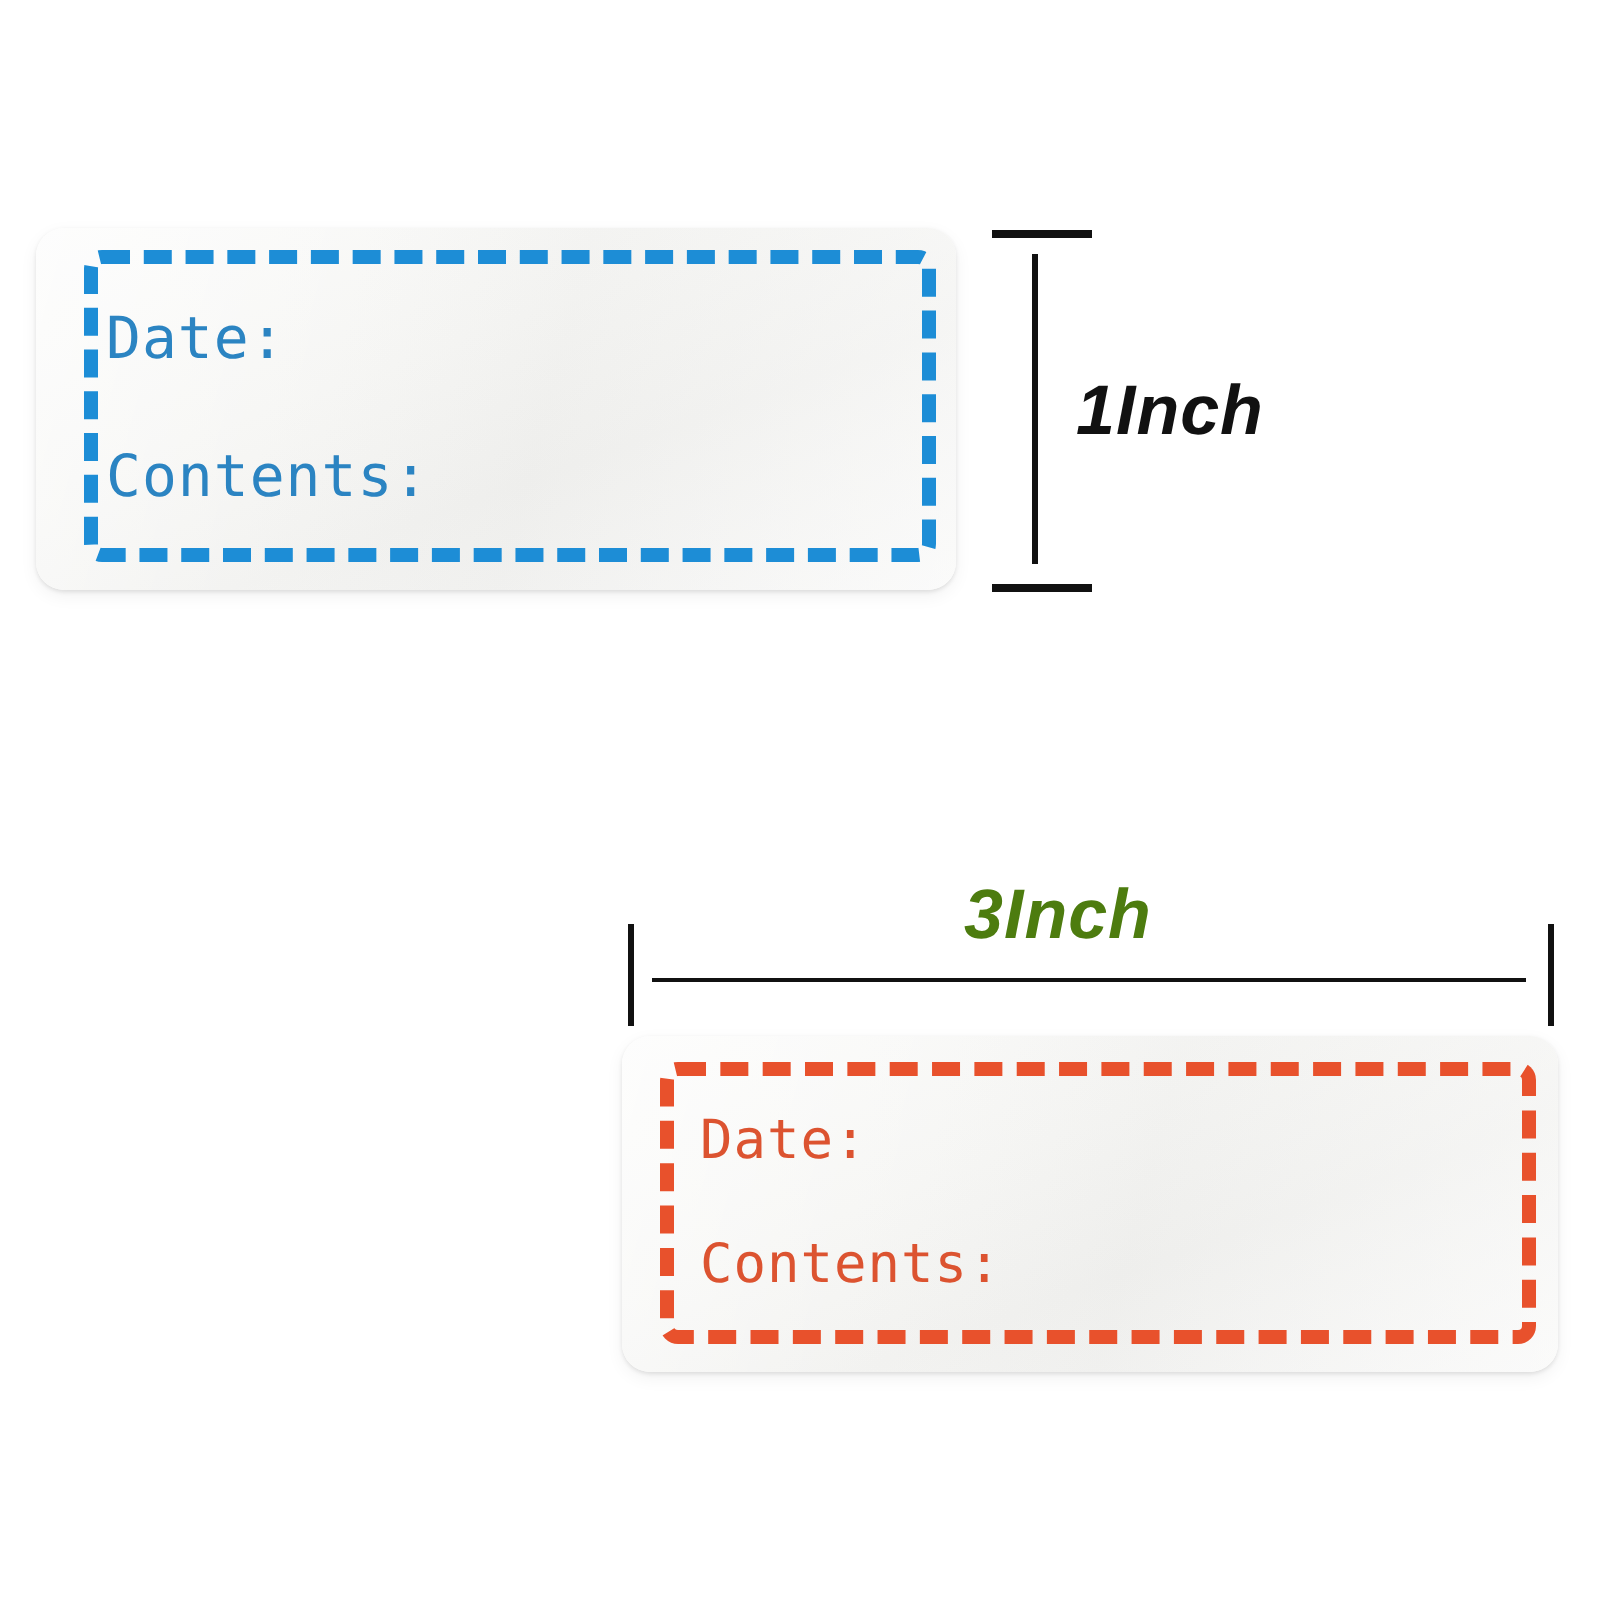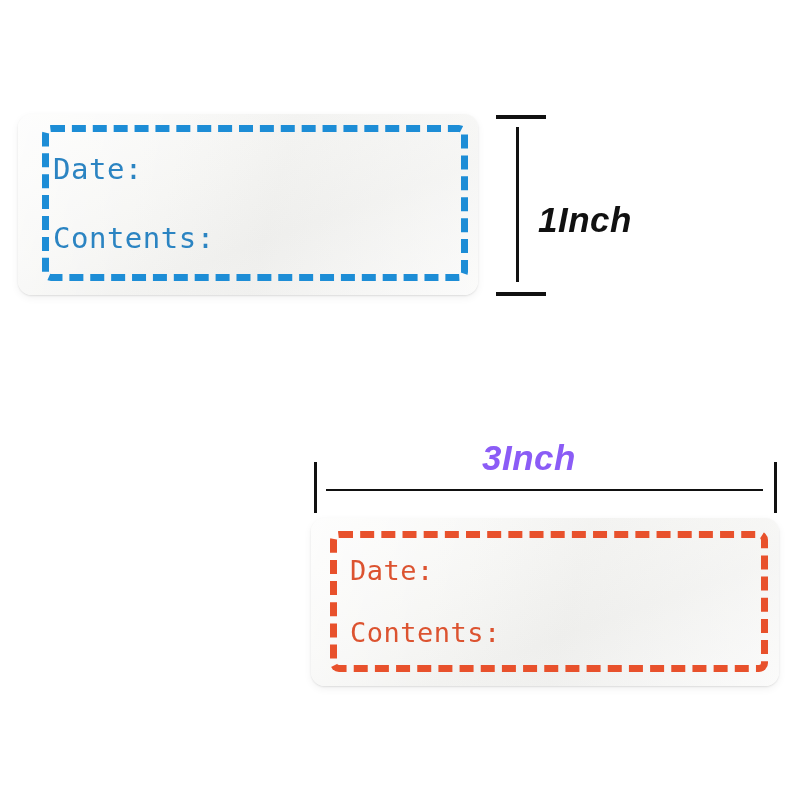--- a/index.html
+++ b/index.html
@@ -139,21 +139,20 @@
 
   
   #v-tick-top    { left: 496px; top: 115px; width: 50px; height: 4px; }
   #v-tick-bottom { left: 496px; top: 292px; width: 50px; height: 4px; }
   #v-rule-stem   { left: 516px; top: 127px; width: 3px;  height: 155px; }
   #caption-1inch {
     left: 538px;
     top: 186px;
     font-size: 35px;
     letter-spacing: 0.5px;
-    margin-top: 14px;
   }
 
   
   #h-tick-left   { left: 314px; top: 462px; width: 3px;  height: 51px; }
   #h-tick-right  { left: 774px; top: 462px; width: 3px;  height: 51px; }
   #h-rule-stem   { left: 326px; top: 489px; width: 437px; height: 2px; }
   #caption-3inch {
     left: 482px;
     top: 438px;
     font-size: 35px;
@@ -169,21 +168,21 @@
     <div class="dashed-frame" id="blue-frame" style="border-color: rgb(29, 141, 214);"></div>
   </div>
   <div class="label-text" id="blue-date" style="color: rgb(43, 132, 194);">Date:</div>
   <div class="label-text" id="blue-contents" style="color: rgb(43, 132, 194);">Contents:</div>
 
   <div class="rule-line" id="v-tick-top" style="background: rgb(17, 17, 17);"></div>
   <div class="rule-line" id="v-rule-stem" style="background: rgb(17, 17, 17);"></div>
   <div class="rule-line" id="v-tick-bottom" style="background: rgb(17, 17, 17);"></div>
   <div class="rule-caption" id="caption-1inch" style="color: rgb(17, 17, 17);">1Inch</div>
 
-  <div class="rule-caption" id="caption-3inch" style="color: #8b5cf6;">3Inch</div>
+  <div class="rule-caption" id="caption-3inch" style="color: #4d7c0f;">3Inch</div>
   <div class="rule-line" id="h-tick-left" style="background: rgb(17, 17, 17);"></div>
   <div class="rule-line" id="h-rule-stem" style="background: rgb(17, 17, 17);"></div>
   <div class="rule-line" id="h-tick-right" style="background: rgb(17, 17, 17);"></div>
 
   <div class="label-card" id="red-card">
     <div class="dashed-frame" id="red-frame" style="border-color: rgb(232, 81, 44);"></div>
   </div>
   <div class="label-text" id="red-date" style="color: rgb(220, 83, 48);">Date:</div>
   <div class="label-text" id="red-contents" style="color: rgb(220, 83, 48);">Contents:</div>
 

